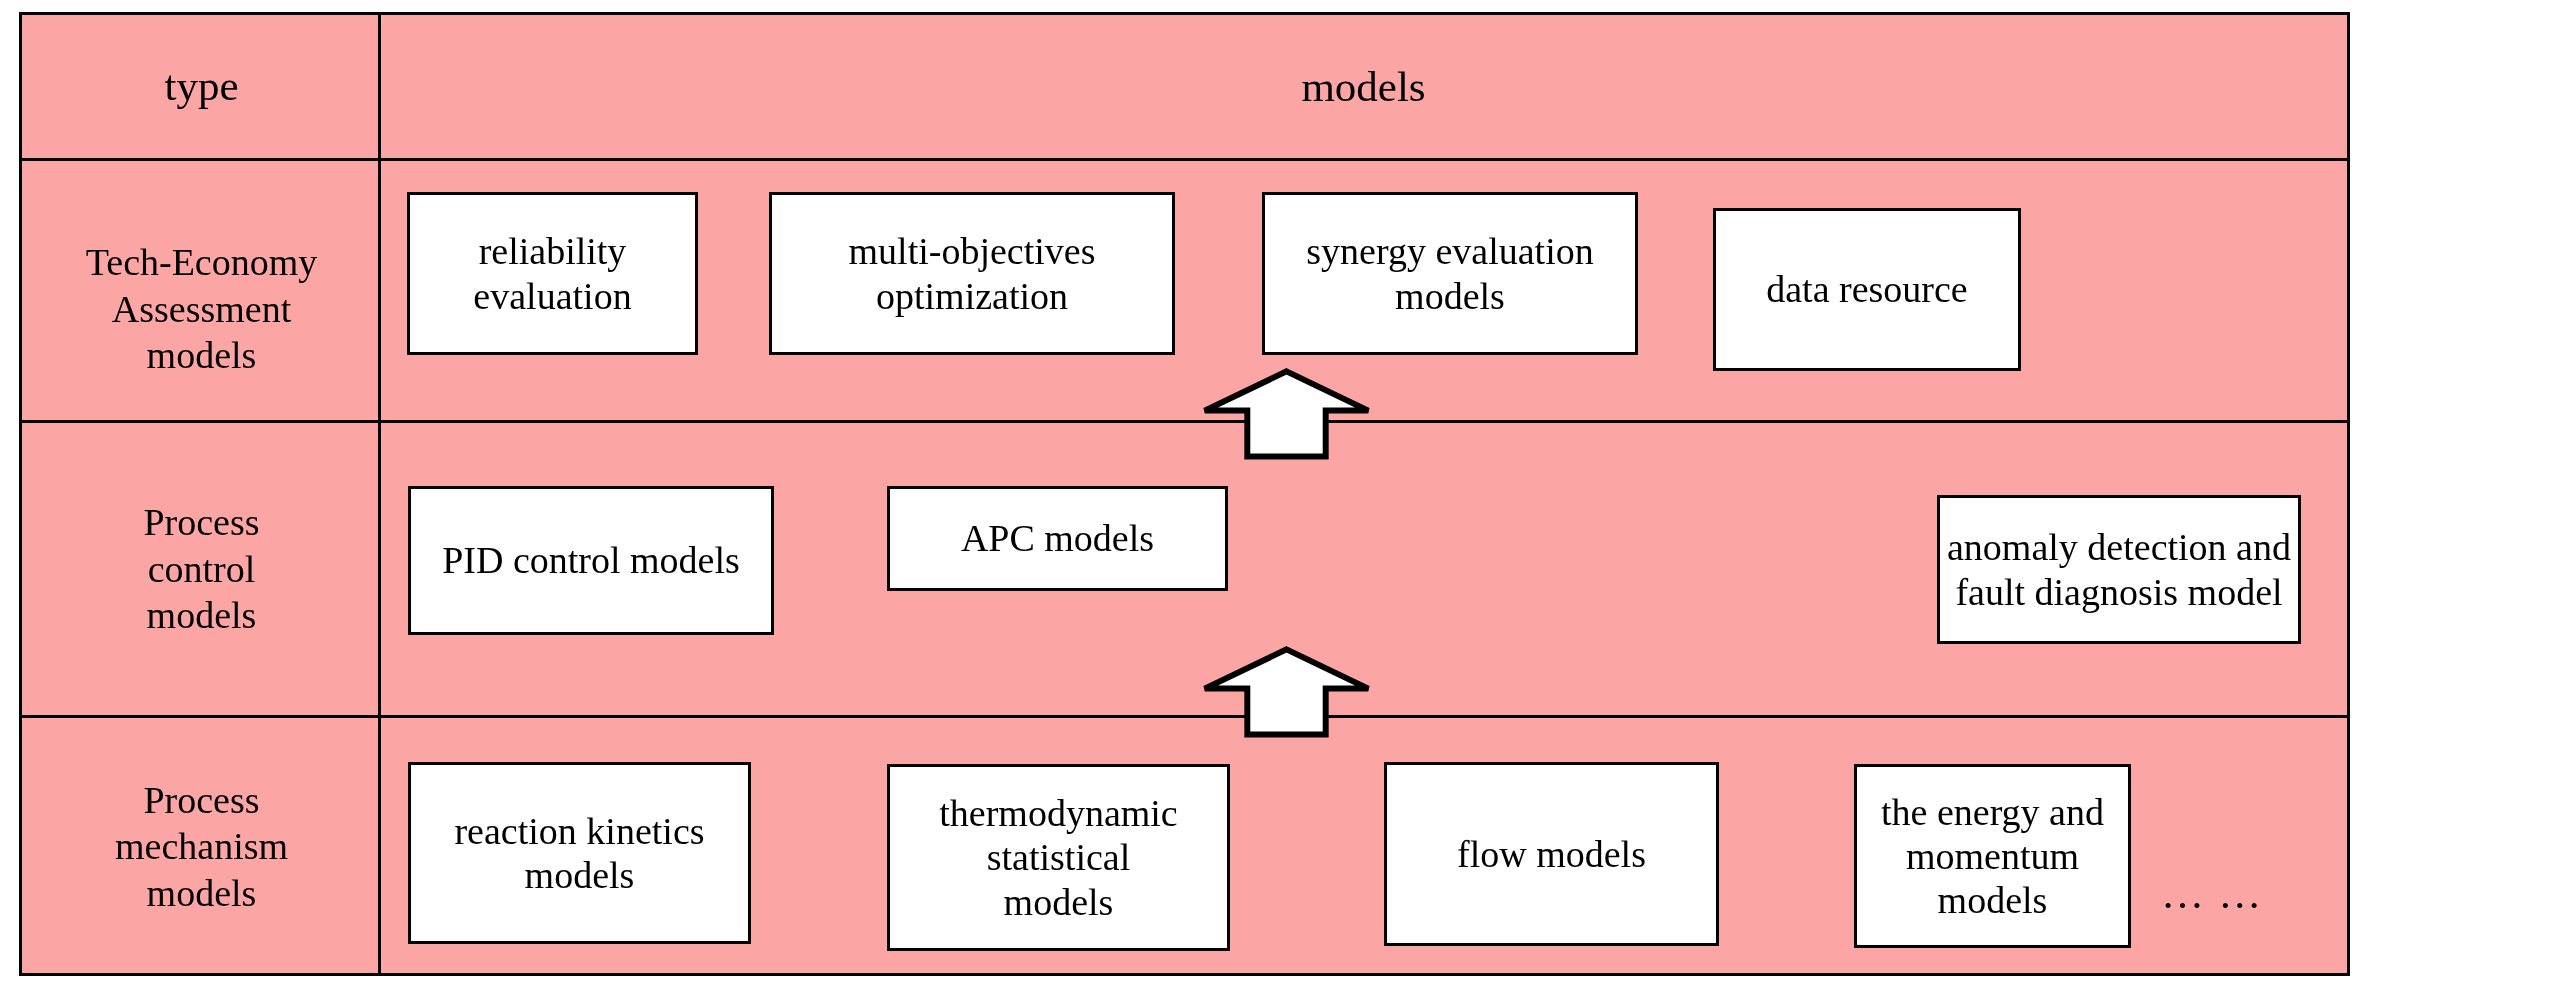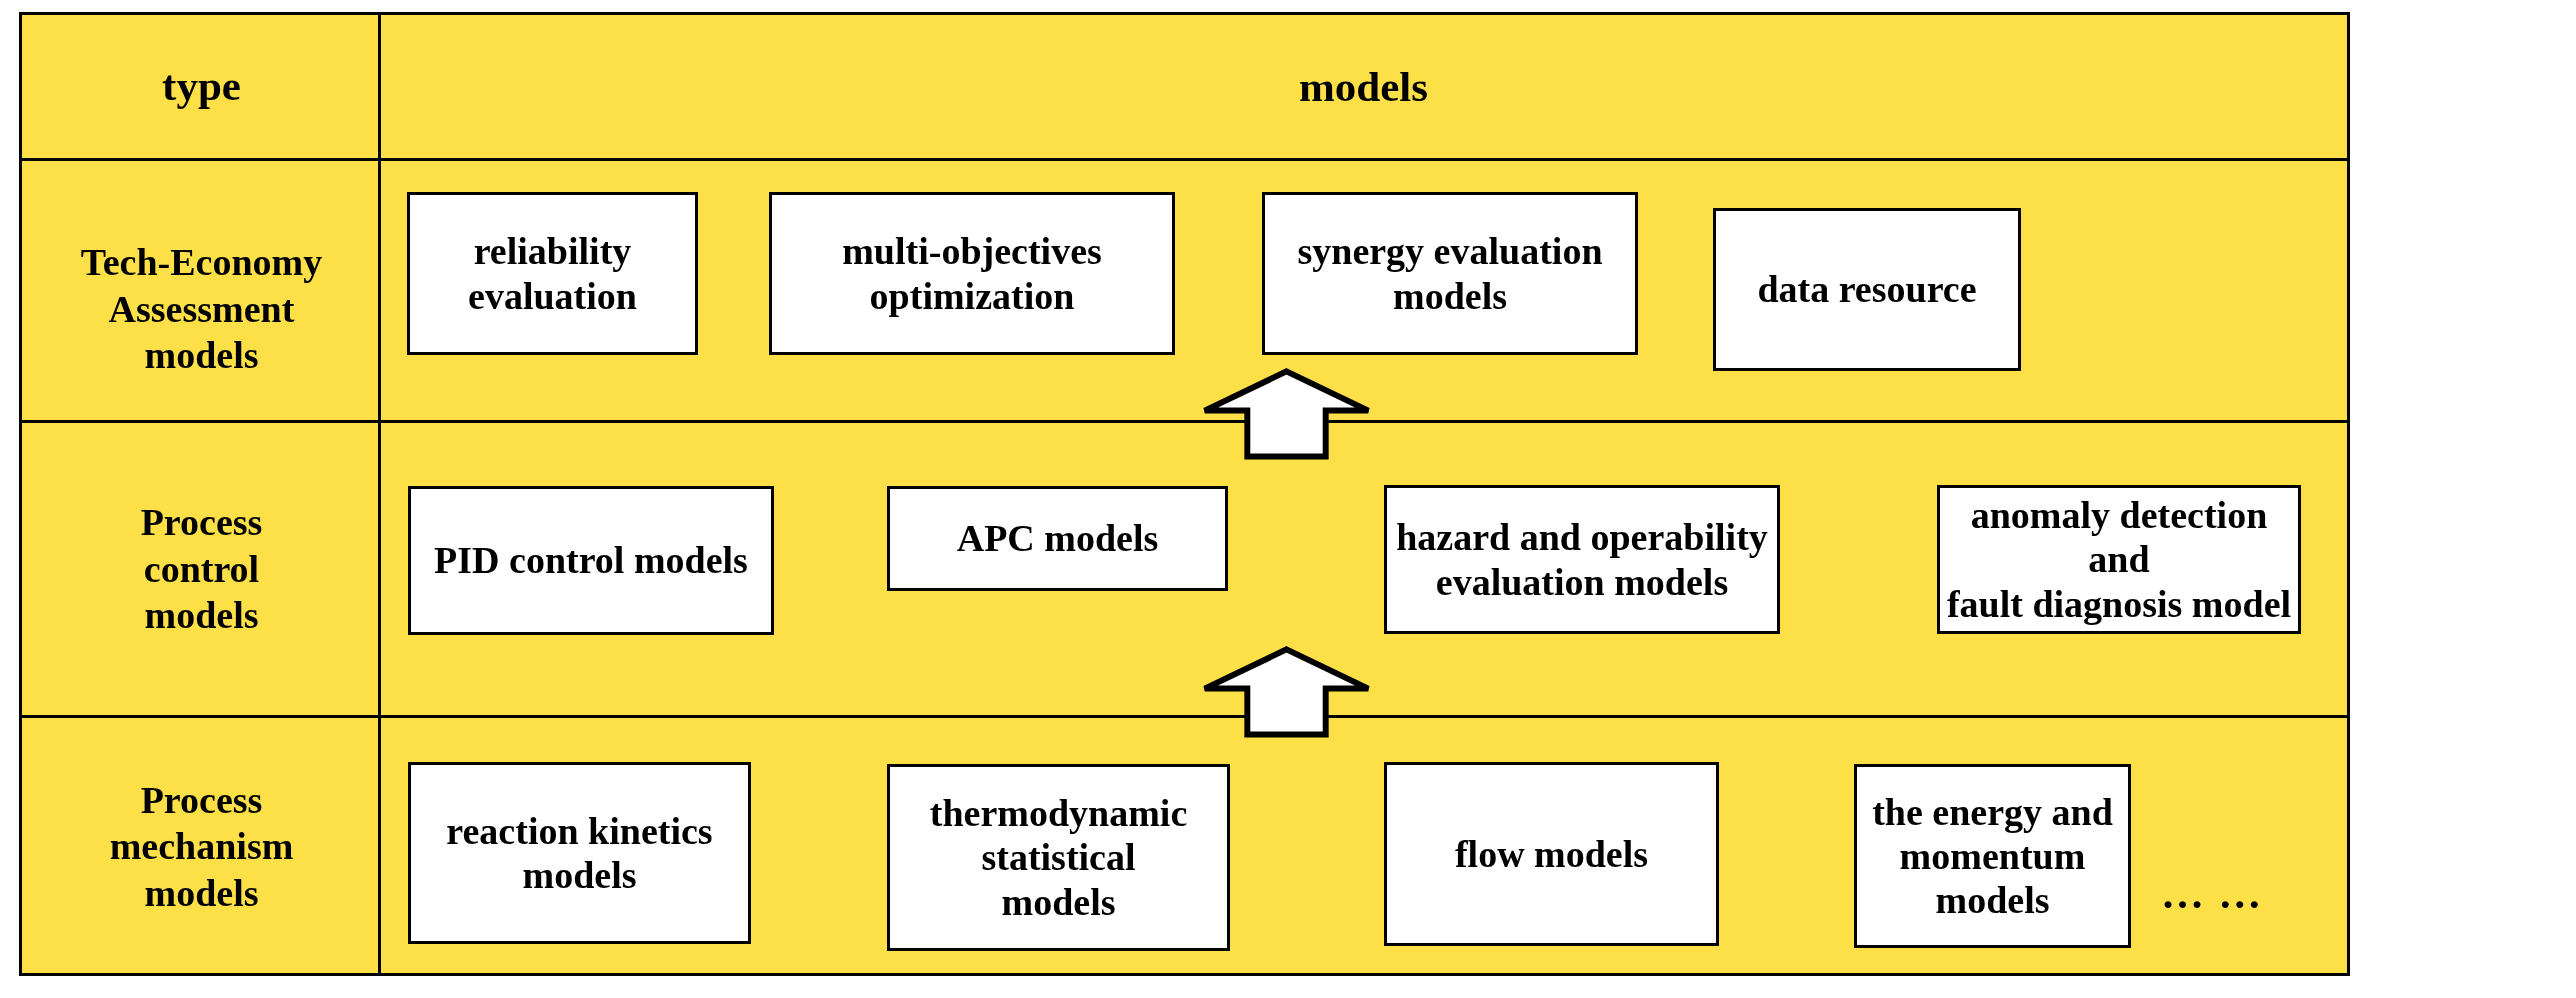--- a/index.html
+++ b/index.html
@@ -3,21 +3,21 @@
 <meta charset="utf-8">
 <style>
   html,body{margin:0;padding:0;background:#ffffff;}
   body{width:2576px;height:999px;font-family:"Liberation Serif","DejaVu Serif",serif;color:#000;}
 
   #frame{position:relative;width:2576px;height:999px;overflow:hidden;background:#fff;}
 
   
   .table{
     position:absolute;left:19px;top:12px;width:2331px;height:964px;
-    border:3.4px solid #000;box-sizing:border-box;background:#fde047;font-weight:bold;
+    border:3.4px solid #000;box-sizing:border-box;background:#fca5a5;
   }
   .vline{position:absolute;top:0;bottom:0;width:3.4px;background:#000;}
   .hline{position:absolute;left:0;right:0;height:3.4px;background:#000;}
 
   
   .typecell{
     position:absolute;left:0;width:359px;
     display:flex;align-items:center;justify-content:center;
     text-align:center;line-height:1.22;font-size:38px;
   }
@@ -105,28 +105,22 @@
         <div>PID control models</div>
       </div>
     </div>
 
     <div class="mbox" style="left:865px;top:471px;width:341px;height:105px;">
       <div>
         <div>APC models</div>
       </div>
     </div>
 
-    <div class="mbox" style="left:1362px;top:470px;width:396px;height:149px;">
-      <div>
-        <div>hazard and operability</div>
-        <div>evaluation models</div>
-      </div>
-    </div>
 
-    <div class="mbox" style="left:1915px;top:470px;width:364px;height:149px;">
+    <div class="mbox" style="left:1915px;top:480px;width:364px;height:149px;">
       <div>
         <div>anomaly detection and</div>
         <div>fault diagnosis model</div>
       </div>
     </div>
 
     <div class="typecell" style="top:703px;height:257px;">
       <div>
         <div>Process</div>
         <div>mechanism</div>

